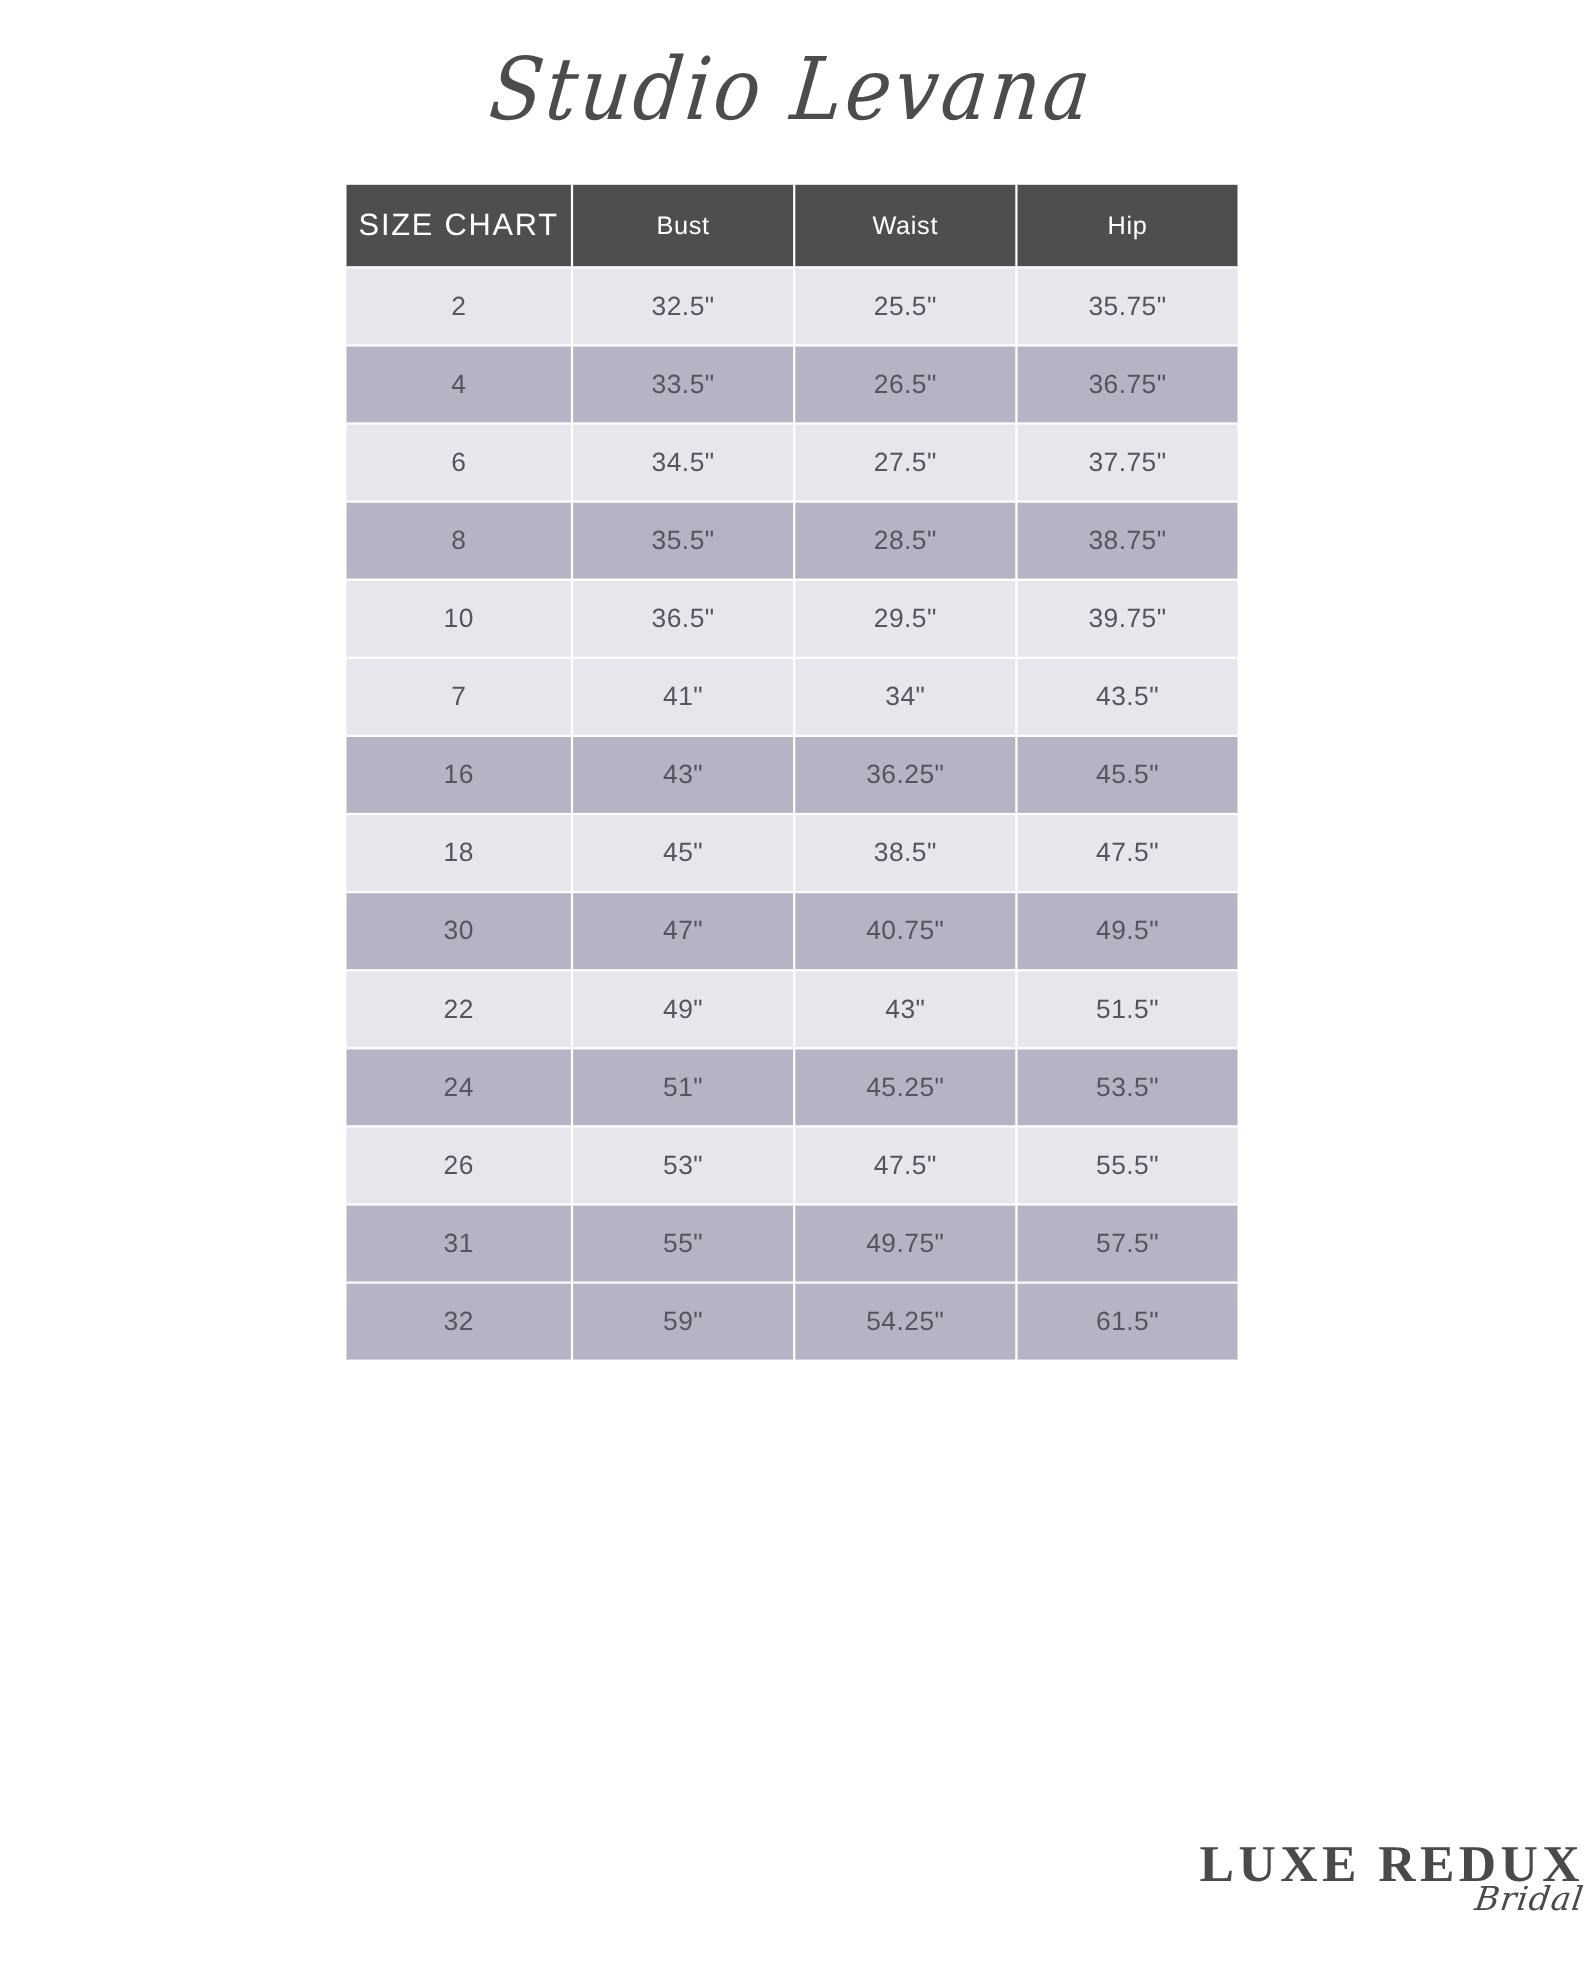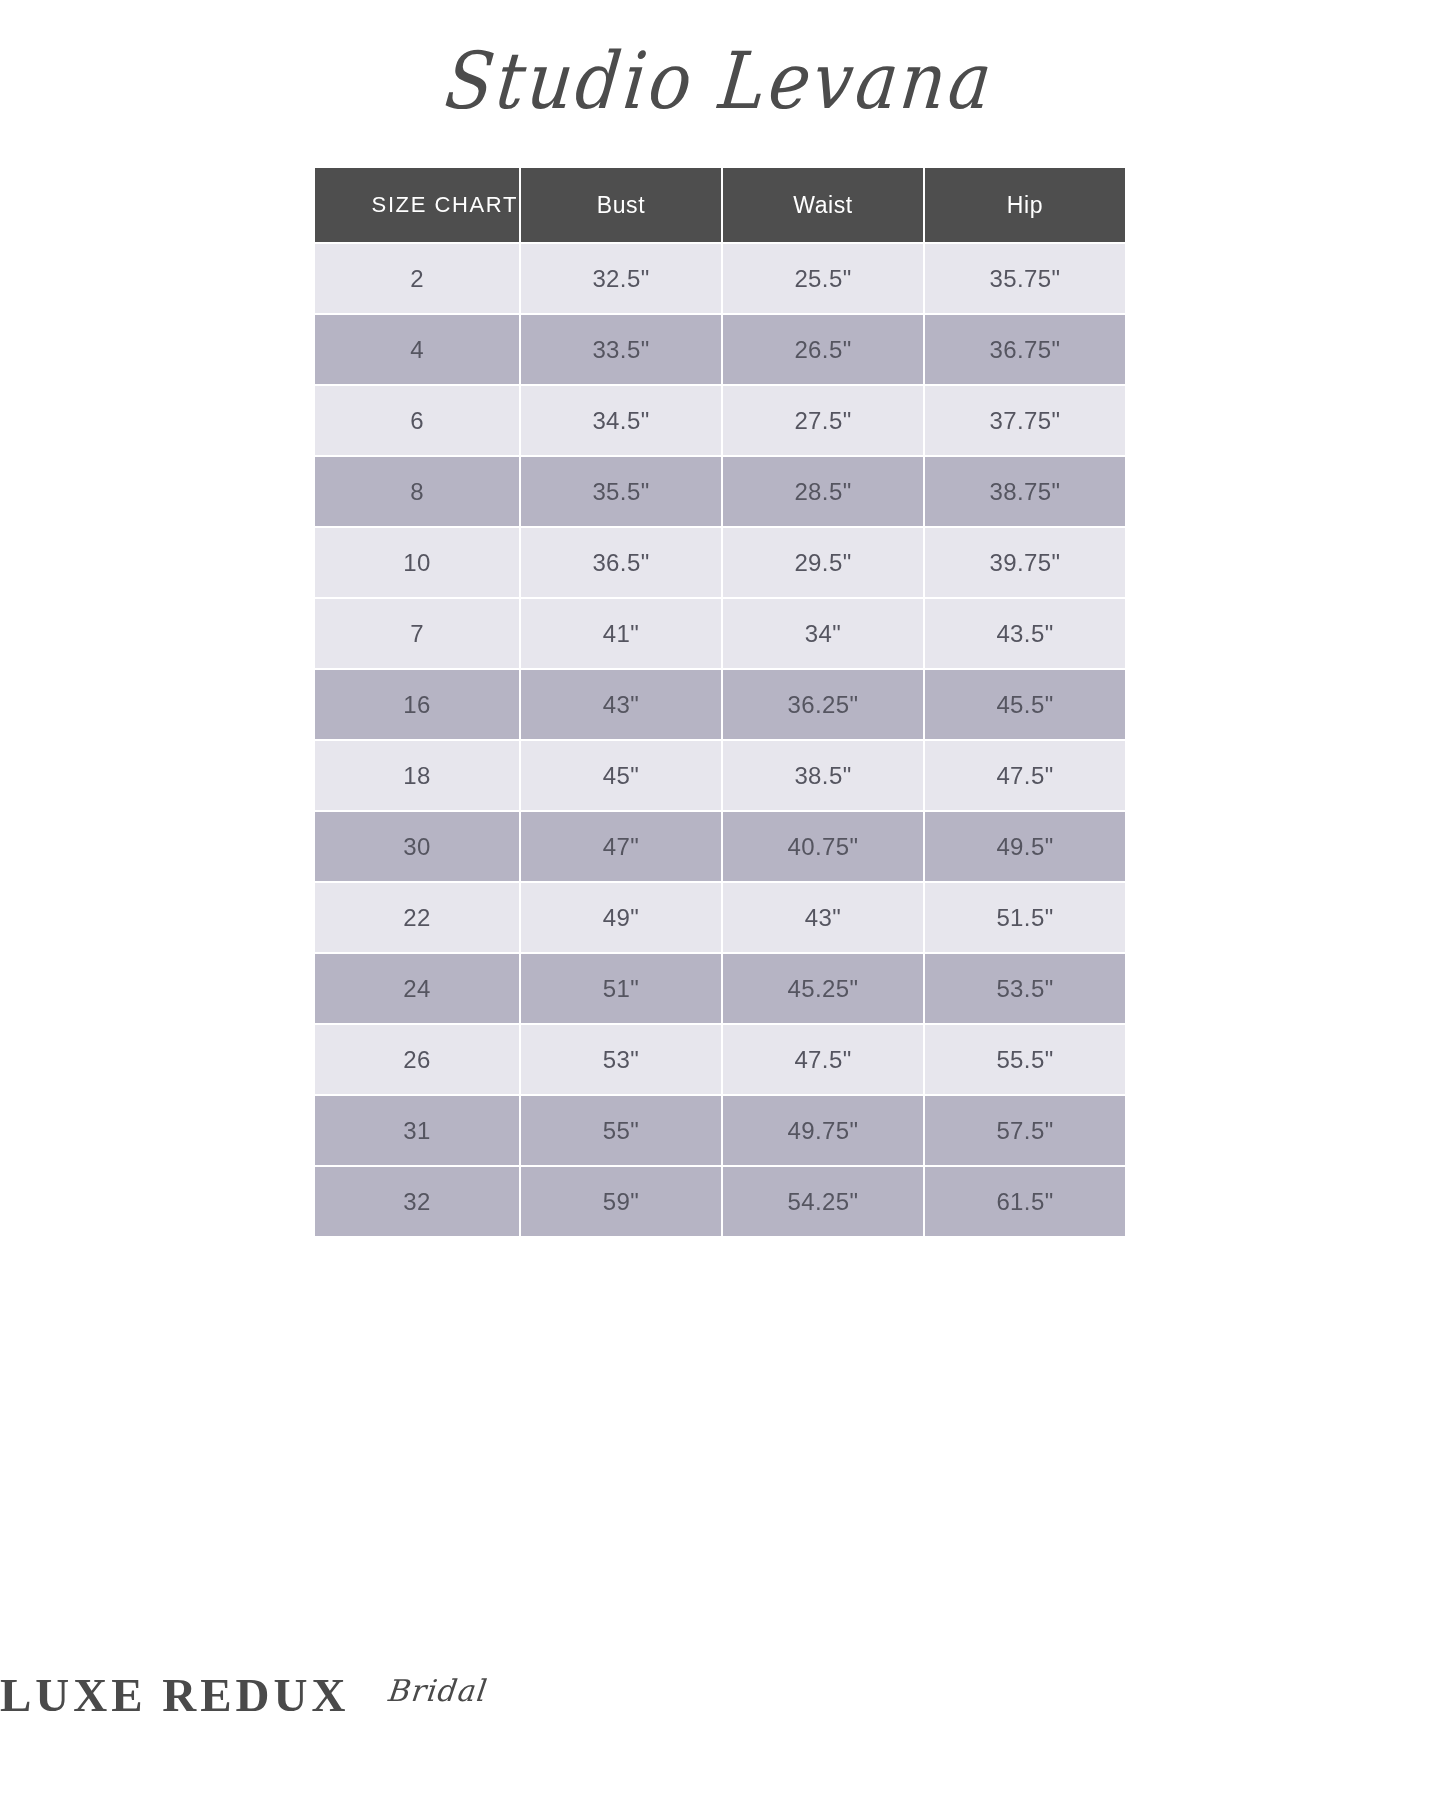--- a/index.html
+++ b/index.html
@@ -68,23 +68,22 @@
   }
 
   thead th {
     background: #4e4e4e;
     color: #ffffff;
     height: 72px;
     font-size: 23px;
     letter-spacing: 0.6px;
   }
   thead th.col-size {
-    font-size: 22px;
+    font-size: 28px;
     letter-spacing: 1.6px;
-    text-align: right;
   }
 
   tbody td {
     height: 67px;
     font-size: 24px;
     color: #555560;
     letter-spacing: 0.4px;
   }
   tbody tr.row-light td { background: #e7e6ed; }
   tbody tr.row-dark  td { background: #b6b4c4; }
@@ -95,23 +94,22 @@
   col.c-waist { width: 202px; }
   col.c-hip   { width: 201px; }
 
   
   .footer-logo {
     position: absolute;
     left: 0;
     right: 0;
     top: 1672px;
     display: flex;
-    flex-direction: row;
-    align-items: center;
-    gap: 40px;
+    flex-direction: column;
+    align-items: flex-end;
   }
   .footer-logo-main {
     font-family: "Liberation Serif", serif;
     font-weight: 700;
     font-size: 47px;
     letter-spacing: 4px;
     color: #4a4a4a;
     line-height: 1;
     white-space: nowrap;
   }

